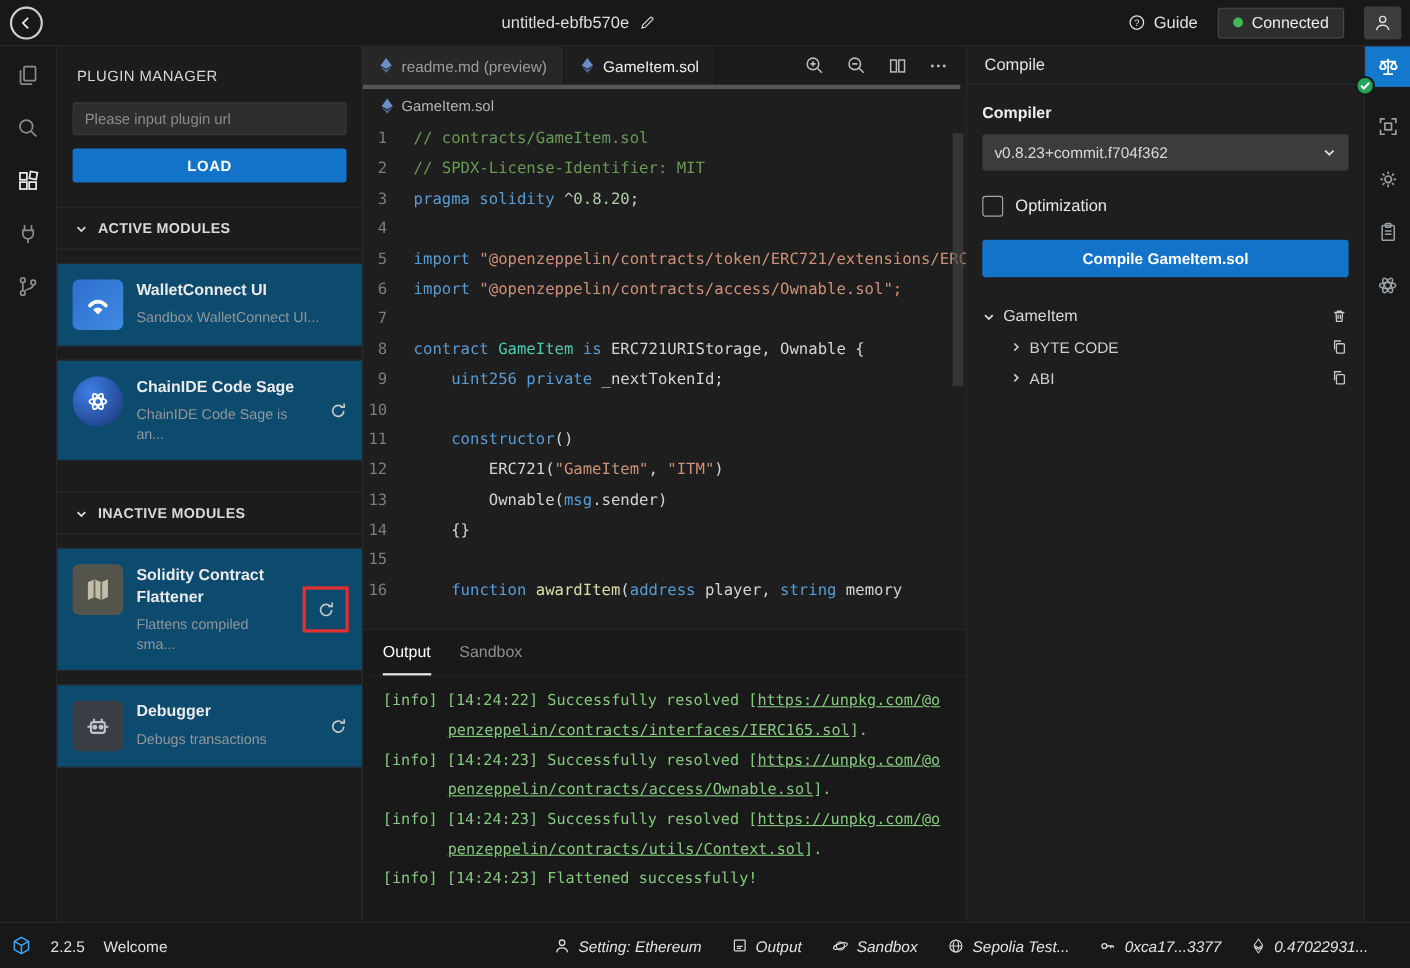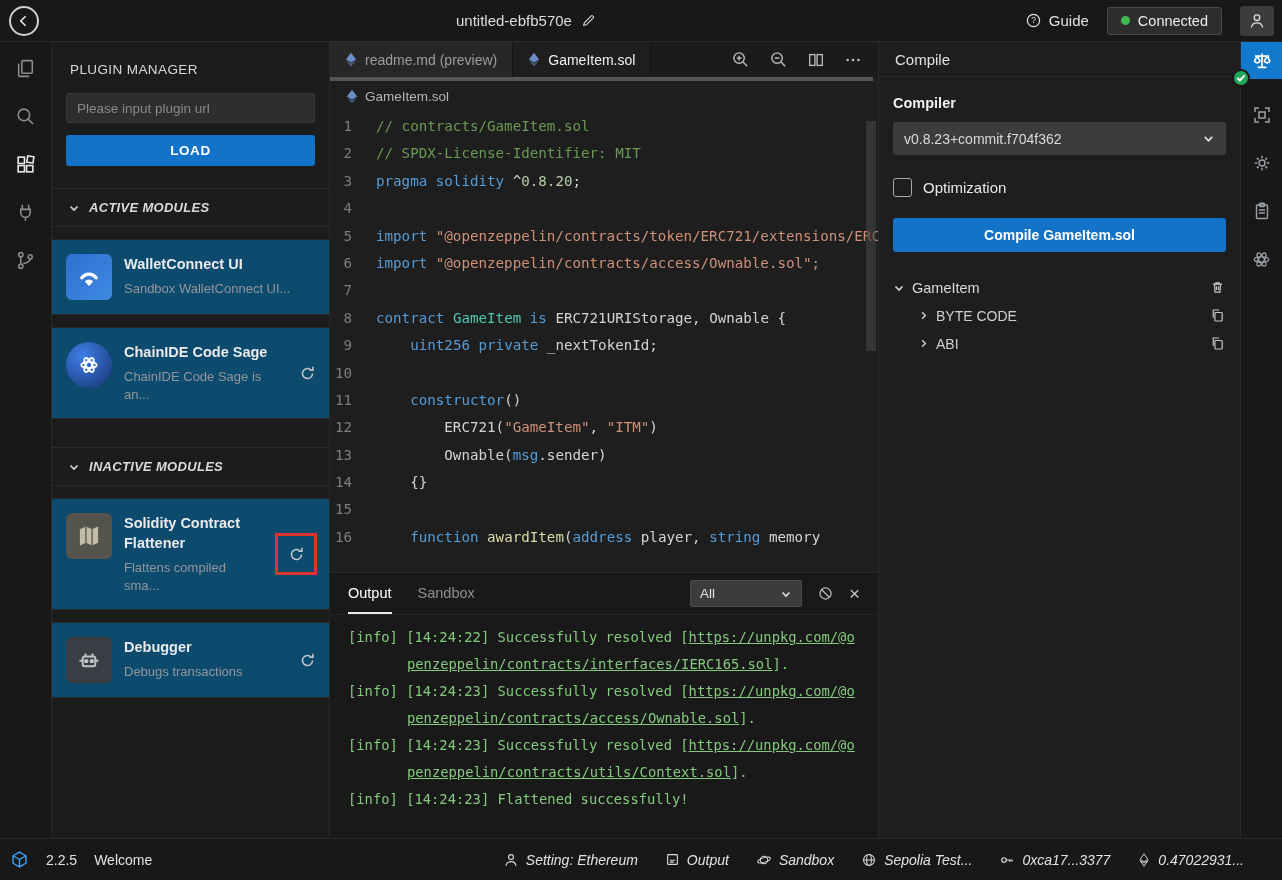--- a/index.html
+++ b/index.html
@@ -35,21 +35,21 @@
     display:flex; flex-direction:column; overflow:hidden; flex:none; }
   .pm-title { padding:20px 18px 16px; font-size:13.5px; color:#d8d8d8; letter-spacing:.4px; }
   .pm-input { margin:0 14px; height:30px; background:#2e2e2e; border:1px solid #3a3a3a;
     border-radius:3px; color:#e0e0e0; padding:0 10px; font-size:13.5px; font-family:"Liberation Sans",sans-serif; }
   .pm-input::placeholder { color:#8a8a8a; }
   .pm-load { margin:12px 14px 0; height:31px; background:#1273c9; color:#fff; font-weight:bold;
     font-size:13.5px; border:none; border-radius:3px; letter-spacing:.6px; cursor:pointer;
     font-family:"Liberation Sans",sans-serif; }
   .section-header { margin-top:22px; border-top:1px solid #2b2b2b; border-bottom:1px solid #2b2b2b;
     padding:11px 16px; display:flex; align-items:center; gap:9px; font-weight:bold; font-size:13px;
-    color:#dadada; letter-spacing:.3px;font-style:italic; }
+    color:#dadada; letter-spacing:.3px; }
   .section-header.second { margin-top:28px; }
   .card { margin-top:12px; border-top:1px solid #272727; border-bottom:1px solid #272727;
     background:#0c4a6e; padding:14px 12px 14px 14px; display:flex; gap:12px; }
   .card-icon { width:46px; height:46px; border-radius:6px; flex:none; display:flex;
     align-items:center; justify-content:center; }
   .wc-bg { background:linear-gradient(135deg,#2f6fd0,#3f8ae0); }
   .sage-bg { background:radial-gradient(circle at 35% 30%, #3f7fe8, #17336f); border-radius:50%; }
   .dbg-bg { background:#3a3e44; color:#c0c4c8; }
   .flat-bg { background:#55544c; }
   .card-body { flex:1; min-width:0; }
@@ -402,37 +402,20 @@
           <div class="code-line"><span class="ln">15</span><span class="lc"></span></div>
           <div class="code-line"><span class="ln">16</span><span class="lc"><span class="tk-pl">    </span><span class="tk-kw">function</span><span class="tk-fn"> awardItem</span><span class="tk-pl">(</span><span class="tk-kw">address</span><span class="tk-pl"> player, </span><span class="tk-kw">string</span><span class="tk-pl"> memory</span></span></div>
         </div>
       <div class="vscroll"></div>
     </div>
 
     <div class="output-panel">
       <div class="output-tabs">
         <div class="otab active">Output</div>
         <div class="otab">Sandbox</div>
-        <div class="output-controls">
-          <div class="filter-select">
-            <span>All</span>
-            <span>
-              <svg width="12" height="12" viewBox="0 0 12 12" fill="none" stroke="currentColor" stroke-width="1.6">
-                  <polyline points="2.5,4.5 6,8 9.5,4.5"></polyline>
-                </svg>
-            </span>
-          </div>
-          <span class="oc-icon">
-            <svg width="17" height="17" viewBox="0 0 20 20" fill="none" stroke="currentColor" stroke-width="1.5">
-                <circle cx="10" cy="10" r="6.5"></circle>
-                <path d="M5.6 5.6l8.8 8.8"></path>
-              </svg>
-          </span>
-          <span class="close-x">×</span>
-        </div>
       </div>
       <div class="output-logs">
           <div class="log-entry"><span>[info] [14:24:22] Successfully resolved [</span><span class="log-link">https://unpkg.com/@openzeppelin/contracts/interfaces/IERC165.sol</span><span>].</span></div>
           <div class="log-entry"><span>[info] [14:24:23] Successfully resolved [</span><span class="log-link">https://unpkg.com/@openzeppelin/contracts/access/Ownable.sol</span><span>].</span></div>
           <div class="log-entry"><span>[info] [14:24:23] Successfully resolved [</span><span class="log-link">https://unpkg.com/@openzeppelin/contracts/utils/Context.sol</span><span>].</span></div>
           <div class="log-entry"><span>[info] [14:24:23] Flattened successfully!</span></div>
         </div>
     </div>
   </div>
 

